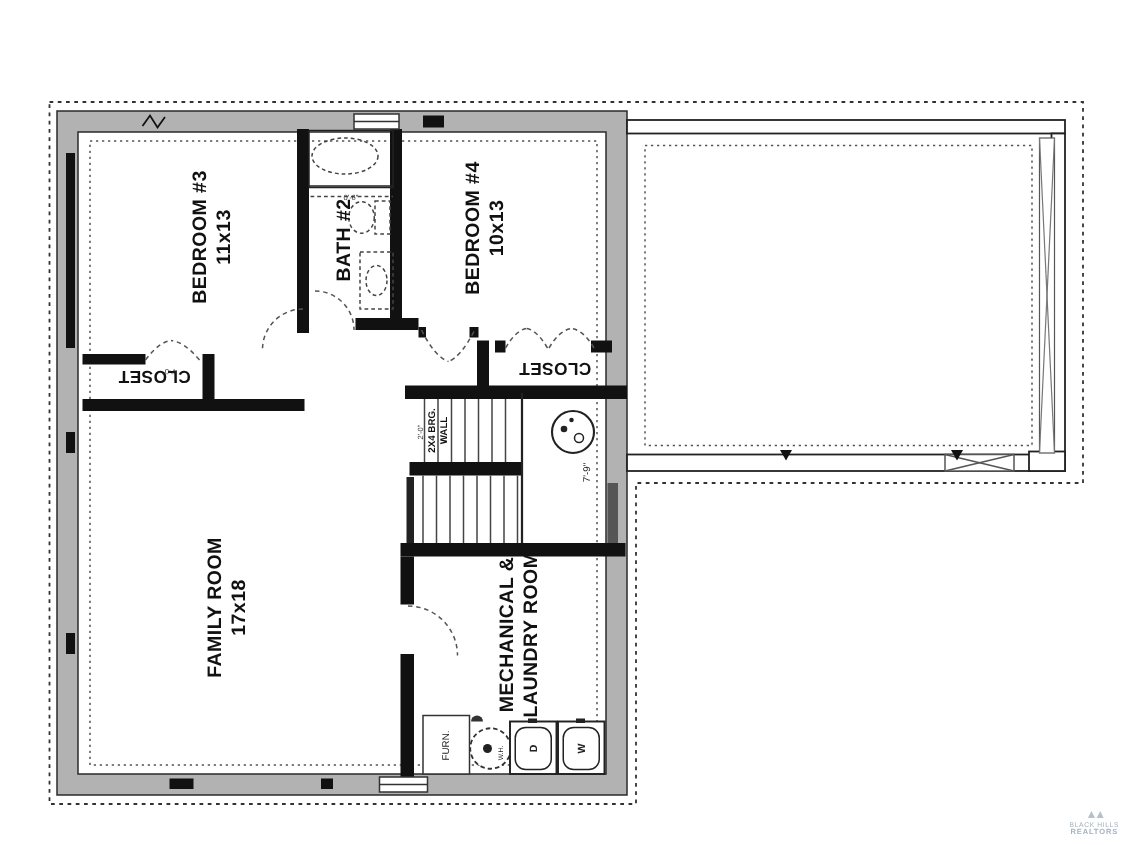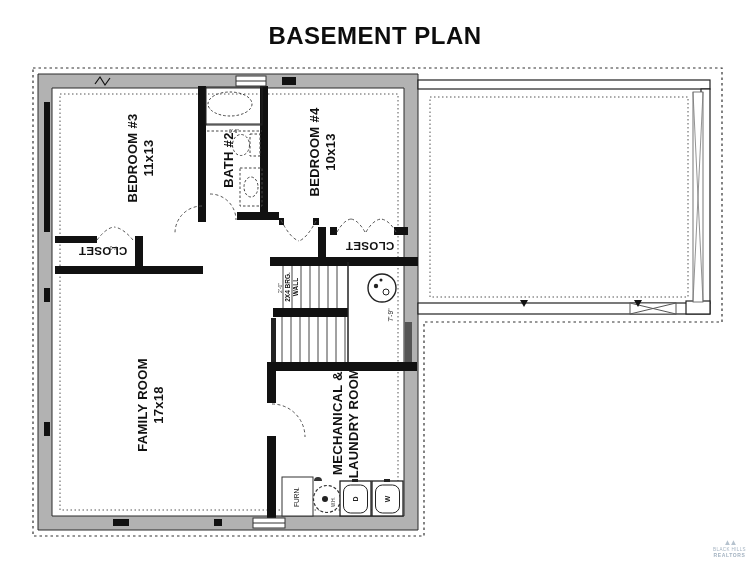--- a/index.html
+++ b/index.html
@@ -19,21 +19,20 @@
   .logo{position:absolute;right:4px;bottom:5px;text-align:center;color:#93a5b6;
         opacity:.85;line-height:1.1;}
   .logo .mark{font-size:8px;letter-spacing:-2px;color:#a9b8c6;}
   .logo .l1{font-size:4.5px;letter-spacing:.4px;}
   .logo .l2{font-size:5px;font-weight:bold;letter-spacing:.6px;}
 </style>
 </head>
 <body>
 
 <div class="canvas">
-  <div class="title">BASEMENT PLAN</div>
 
   <svg width="750" height="563" viewBox="0 0 750 563">
 
     <path d="M33,68 L722,68 L722,322 L424,322 L424,536 L33,536 Z" fill="none" stroke="#333" stroke-width="1.2" stroke-dasharray="2.5,3"></path>
 
     <path d="M38,74 H418 V530 H38 Z M52,88 H404 V516 H52 Z" fill="#b2b2b2" stroke="#2b2b2b" stroke-width="1" fill-rule="evenodd"></path>
 
     <rect x="60" y="94" width="338" height="416" fill="none" stroke="#555" stroke-width="1" stroke-dasharray="1.5,2.5"></rect>
 
     <g fill="#fff" stroke="#222" stroke-width="1.2">

